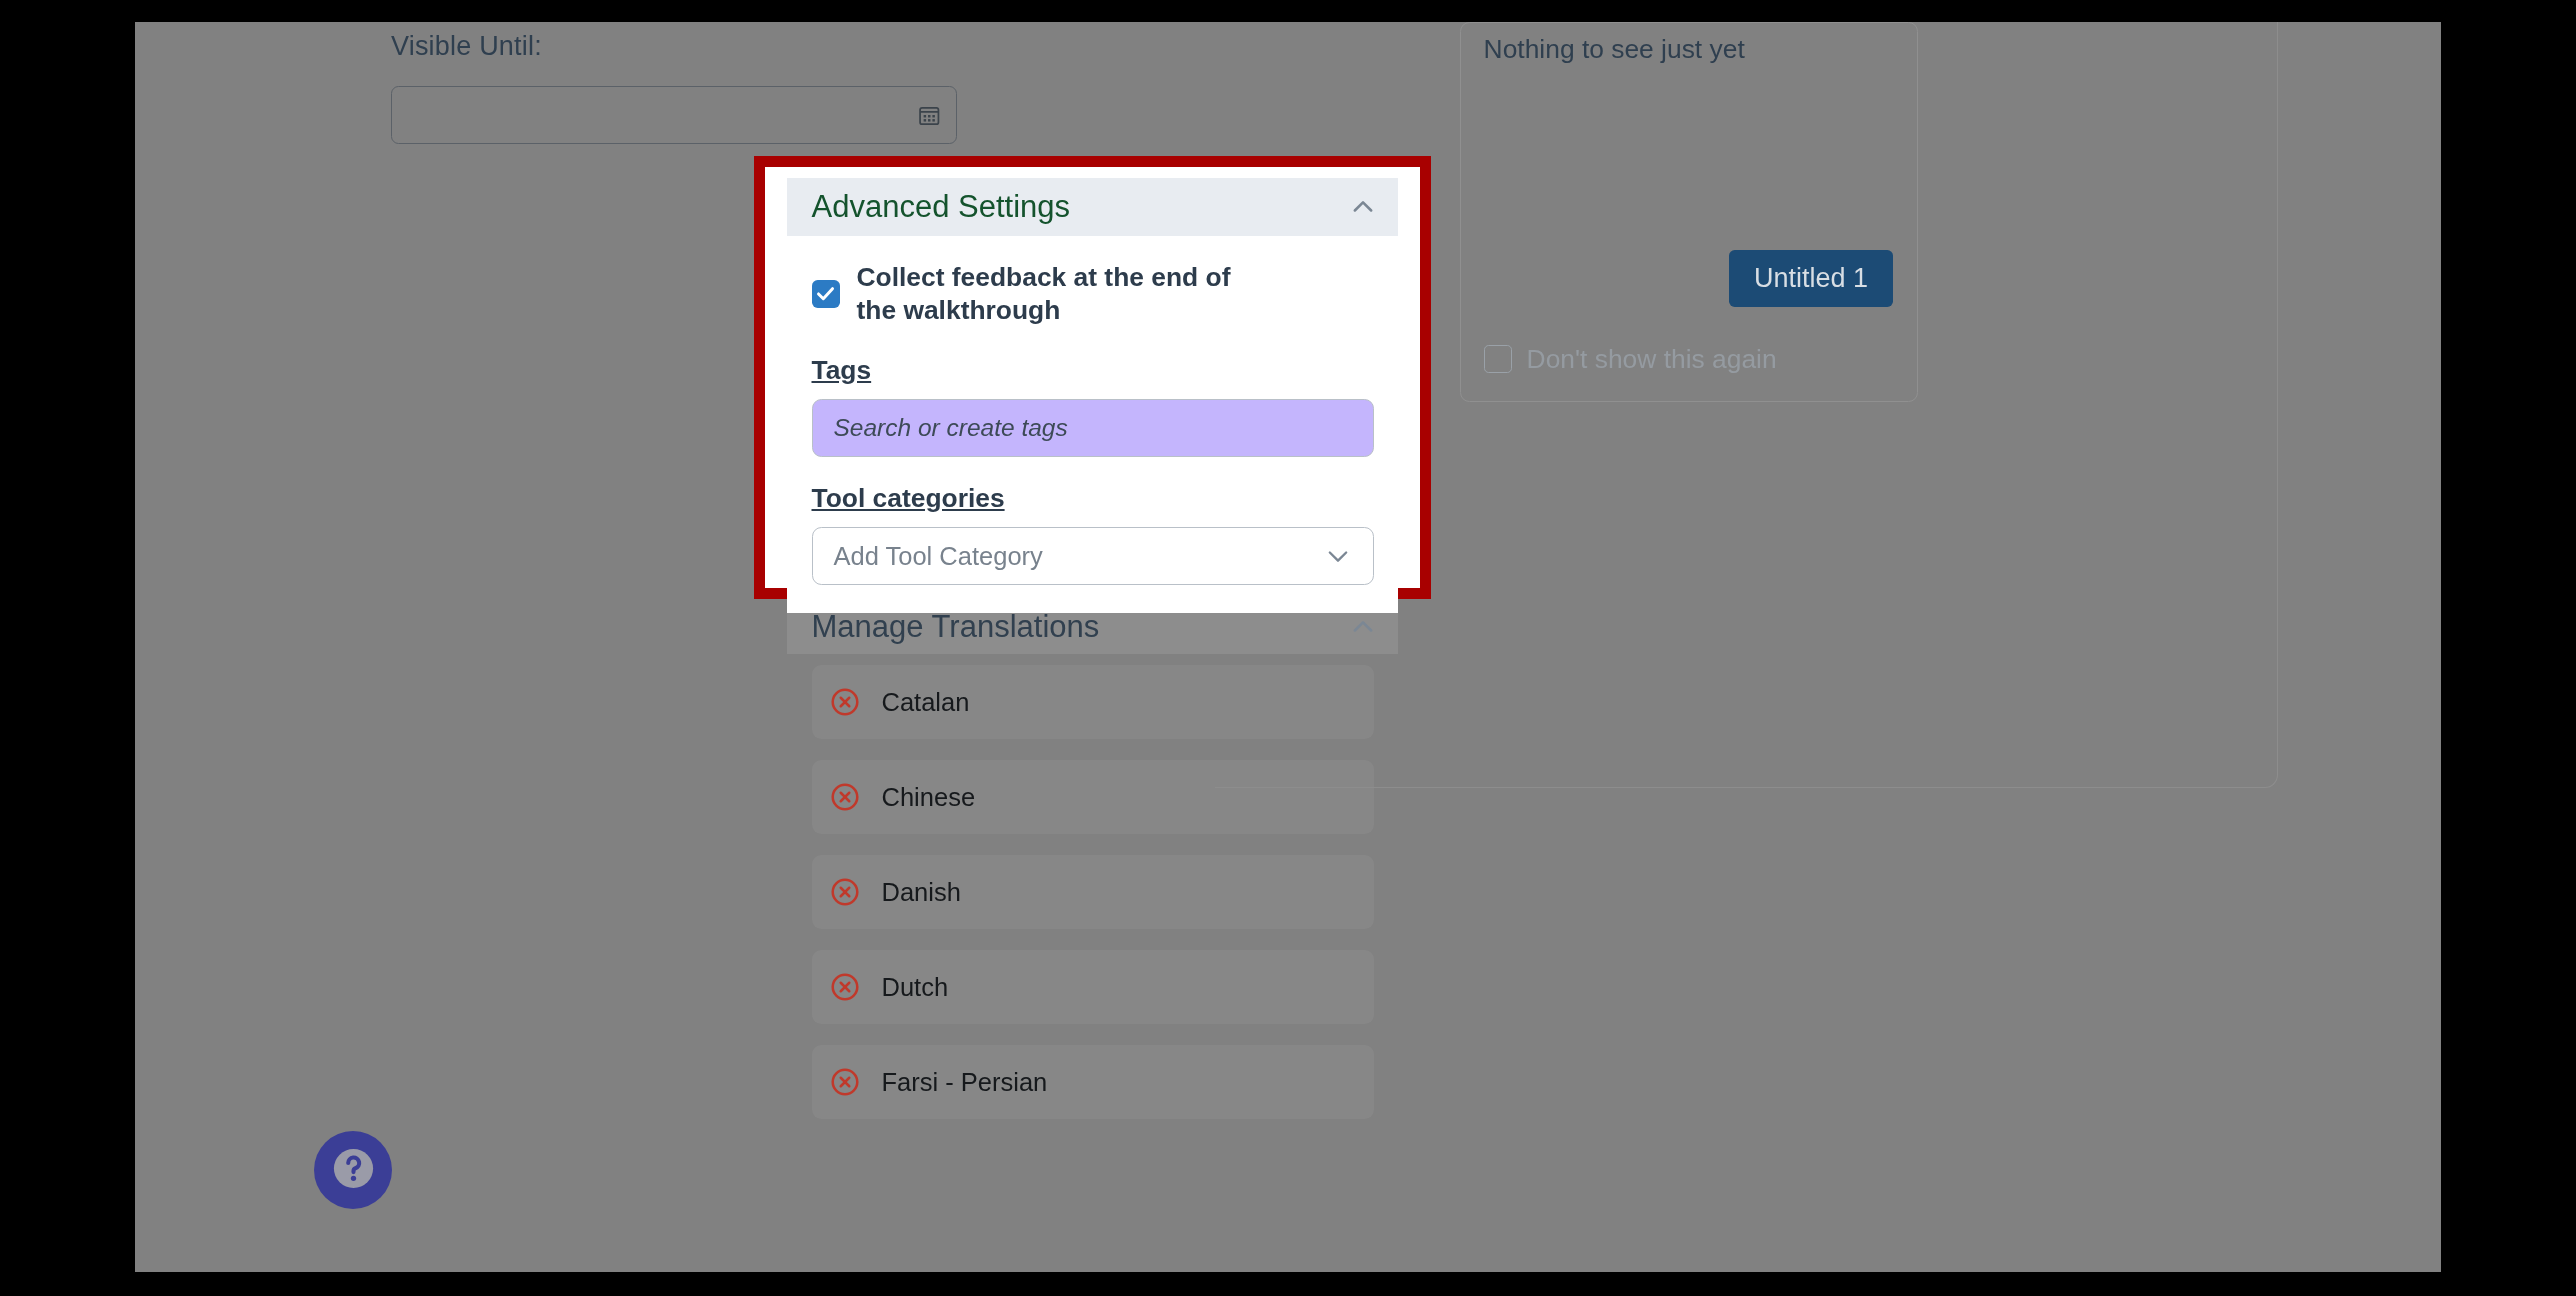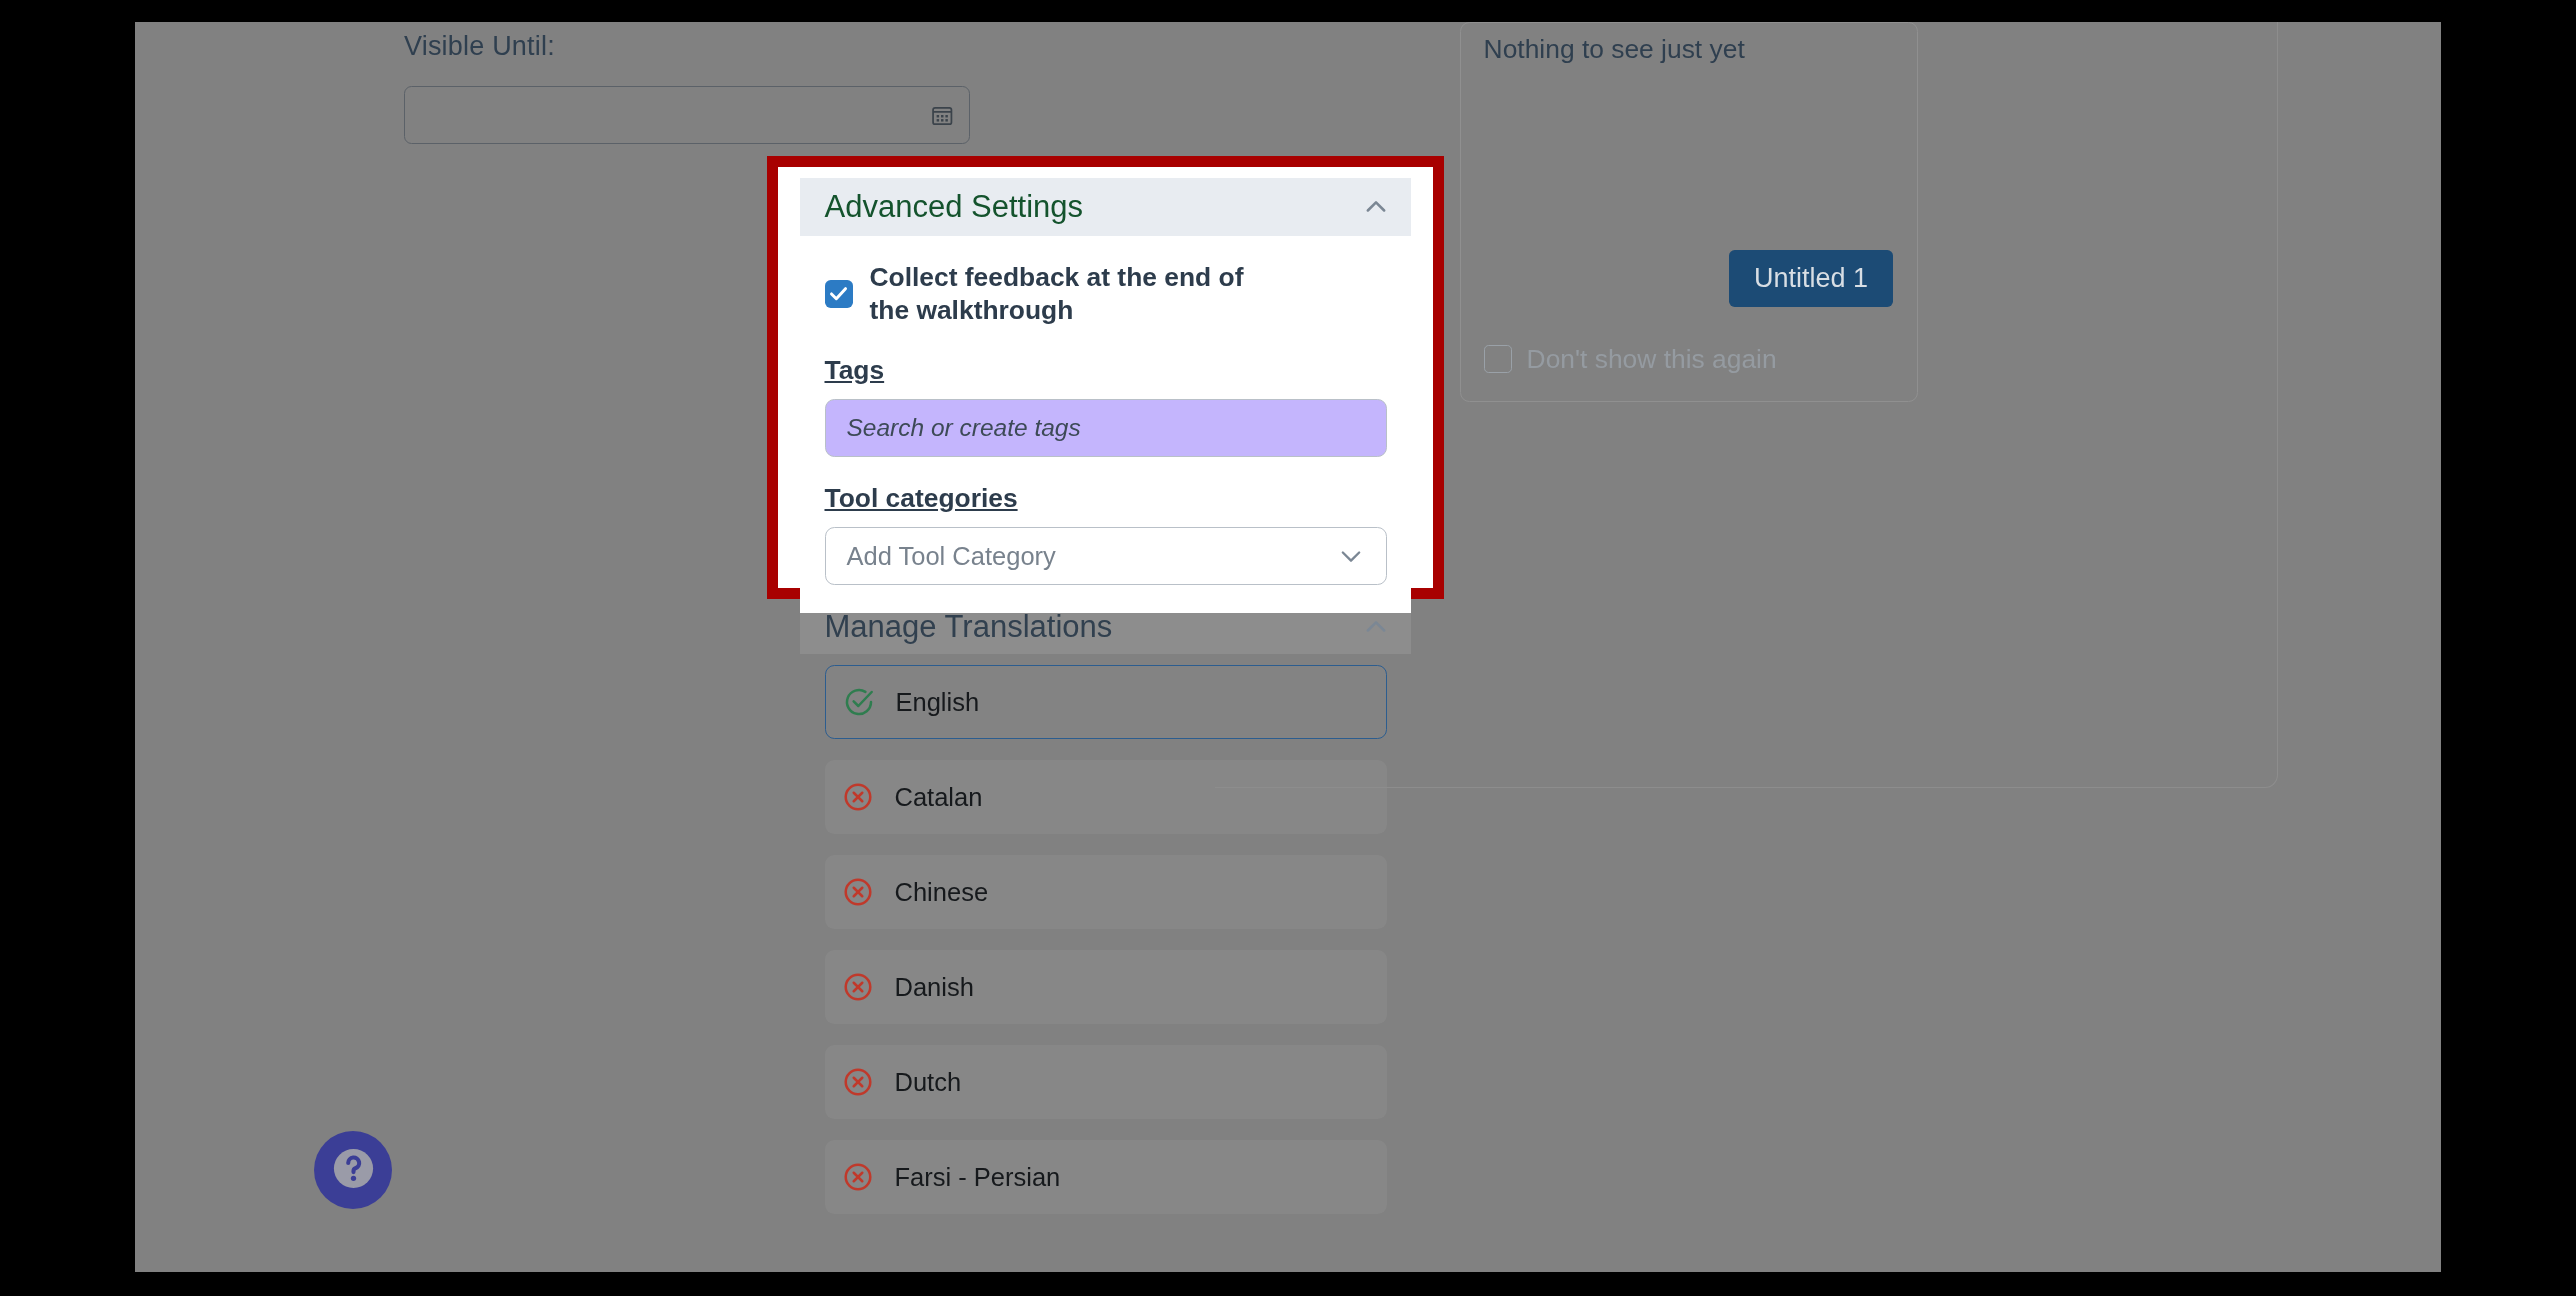--- a/index.html
+++ b/index.html
@@ -19,21 +19,21 @@
     top: 22px;
     width: 2306px;
     height: 1250px;
     background: #818181;
     overflow: hidden;
   }
 
   
   #left-column {
     position: absolute;
-    left: 231px;
+    left: 218px;
     top: 0;
     width: 849px;
     height: 1095px;
   }
 
   .field-label {
     font-size: 27px;
     color: #2f3f4f;
     letter-spacing: 0.2px;
   }
@@ -356,27 +356,20 @@
       <div id="translations-header">
         <span class="title">Manage Translations</span>
         <span class="chev">
           <svg viewBox="0 0 24 24" fill="none" stroke="currentColor" stroke-width="2.2" stroke-linecap="round" stroke-linejoin="round">
             <polyline points="5 15 12 8 19 15"></polyline>
           </svg>
         </span>
       </div>
 
       <div class="lang-list" id="lang-list">
-          <div class="lang-row selected">
-            <span class="status-ico ok"><svg viewBox="0 0 24 24" fill="none" stroke="currentColor" stroke-width="1.9" stroke-linecap="round" stroke-linejoin="round">
-                <path d="M21 12a9 9 0 1 1-4.2-7.6"></path>
-                <polyline points="8 11.5 11.5 15 21.5 4.5"></polyline>
-              </svg></span>
-            <span class="lang-name">English</span>
-          </div>
           <div class="lang-row">
             <span class="status-ico no"><svg viewBox="0 0 24 24" fill="none" stroke="currentColor" stroke-width="1.9" stroke-linecap="round" stroke-linejoin="round">
                 <circle cx="12" cy="12" r="9.2"></circle>
                 <line x1="8.8" y1="8.8" x2="15.2" y2="15.2"></line>
                 <line x1="15.2" y1="8.8" x2="8.8" y2="15.2"></line>
               </svg></span>
             <span class="lang-name">Catalan</span>
           </div>
           <div class="lang-row">
             <span class="status-ico no"><svg viewBox="0 0 24 24" fill="none" stroke="currentColor" stroke-width="1.9" stroke-linecap="round" stroke-linejoin="round">

